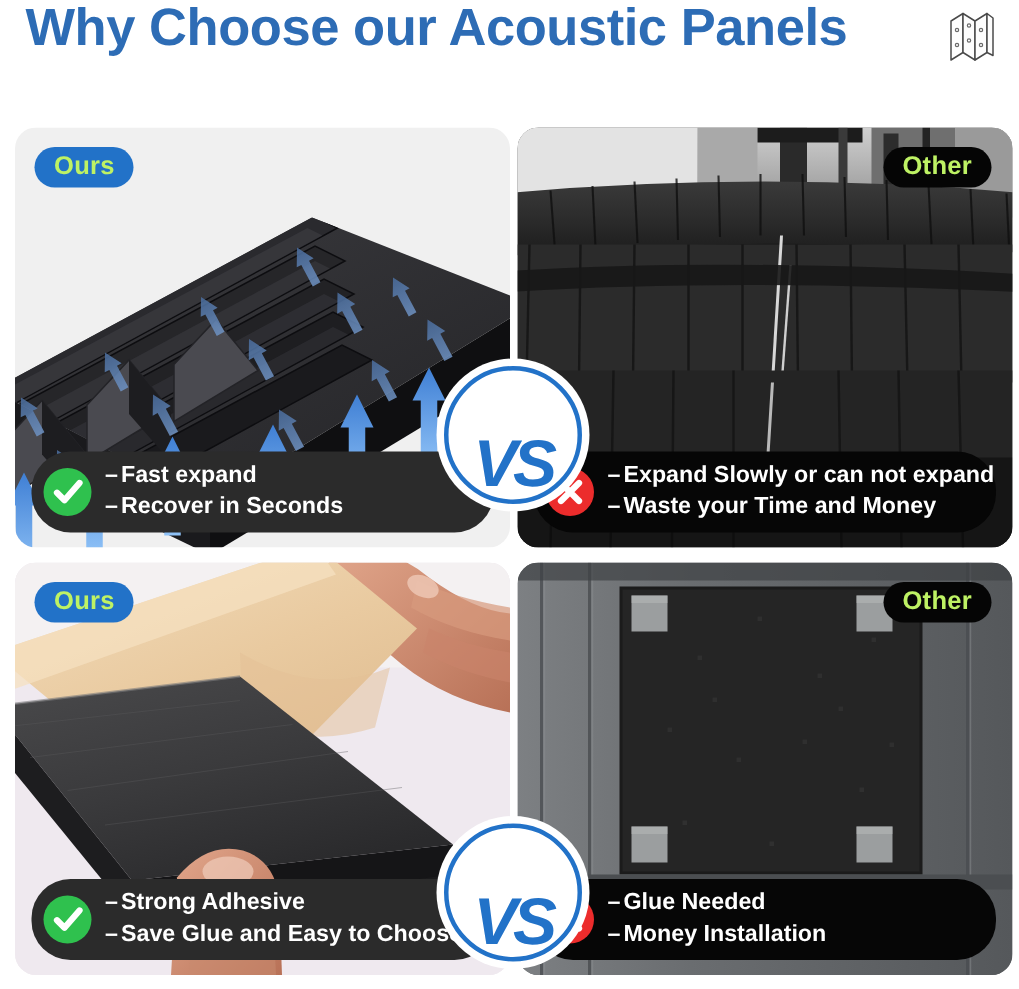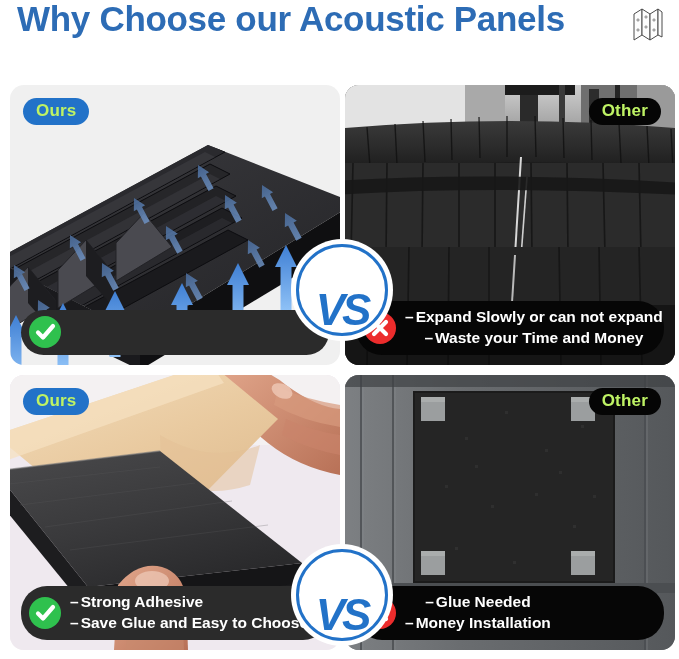--- a/index.html
+++ b/index.html
@@ -49,21 +49,21 @@
   
   .caption{
     position:absolute; z-index:6;
     left:11px; right:11px; bottom:10px;
     background:#2b2b2b;
     border-radius:26px;
     display:flex; align-items:center;
     padding:6px 10px 7px 8px;
     box-sizing:border-box;
   }
-  .caption.dark{ background:#060606;text-align:center; }
+  .caption.dark{ background:#060606; }
   .cap-icon{
     flex:0 0 auto; width:32px; height:32px; border-radius:50%;
     margin-right:9px; position:relative;
   }
   .cap-icon.ok{ background:#2FC14E; }
   .cap-icon.no{ background:#EC2C2C; }
   .cap-icon svg{position:absolute; left:0; top:0;}
   .cap-lines{ display:flex; flex-direction:column; justify-content:center; }
   .cap-line{
     color:#ffffff; font-weight:bold; font-size:15.5px;
@@ -243,20 +243,24 @@
     </div>
 
     <div class="badge ours">Ours</div>
 
     <div class="caption">
       <div class="cap-icon ok">
         <svg width="32" height="32" viewBox="0 0 32 32">
           <path d="M9 16.5 L14 21.5 L24 10" fill="none" stroke="#ffffff" stroke-width="4.2" stroke-linecap="round" stroke-linejoin="round"></path>
         </svg>
       </div>
+      <div class="cap-lines">
+        <div class="cap-line"><span class="dash">–</span><span>Fast expand</span></div>
+        <div class="cap-line"><span class="dash">–</span><span>Recover in Seconds</span></div>
+      </div>
     </div>
   </div>
 
   <div class="cell tr">
     <div class="tr-bg"></div>
     <div class="illus">
       <svg width="330" height="280" viewBox="0 0 330 280">
         <defs>
           <linearGradient id="roomBg" x1="0" y1="0" x2="0" y2="1">
             <stop offset="0%" stop-color="#cfcfcf"></stop>

